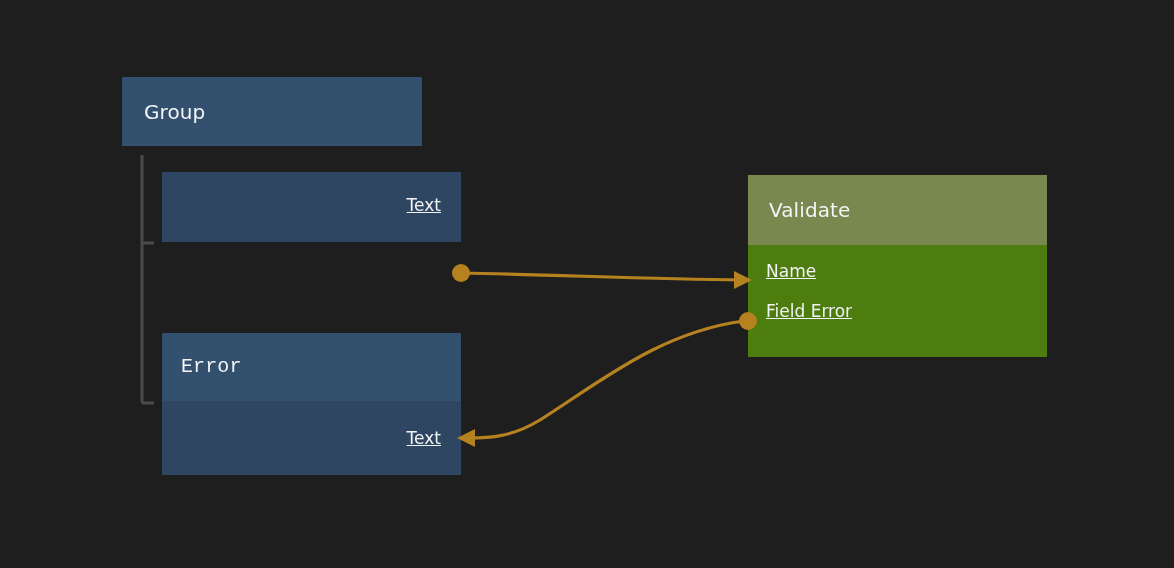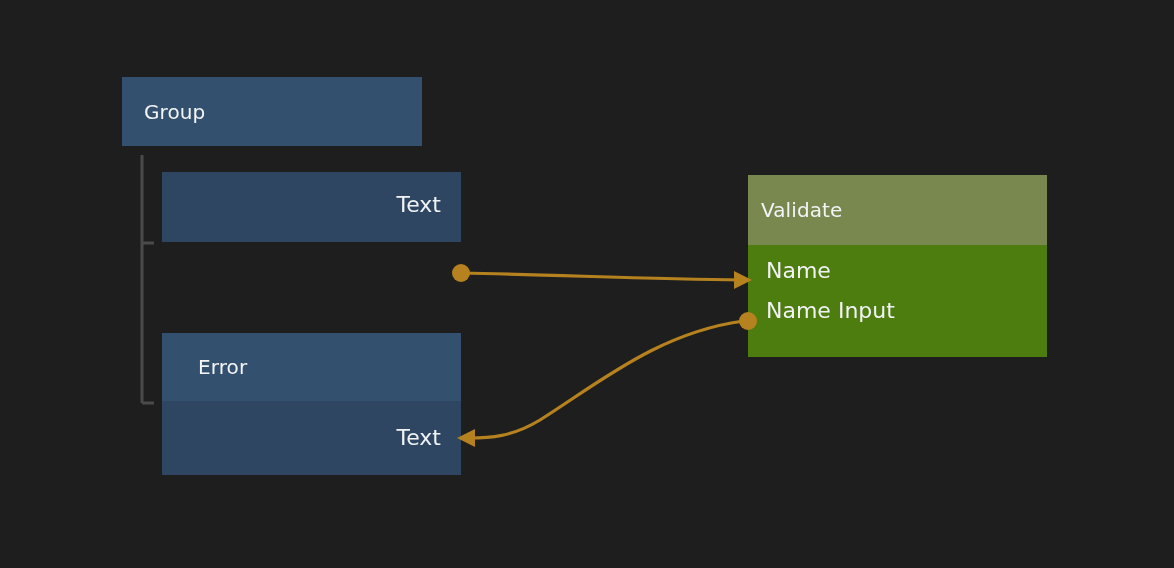--- a/index.html
+++ b/index.html
@@ -76,52 +76,53 @@
   #node-input-field .node-header { height: 68px; padding-left: 19px; }
   #node-input-field .node-body   { height: 70px; }
 
   
   #node-error {
     left: 162px;
     top: 333px;
     width: 299px;
     height: 142px;
   }
-  #node-error .node-header { height: 68px; padding-left: 36px; }
+  #node-error .node-header { height: 68px; padding-left: 19px; font-family: Liberation Mono, monospace; }
   #node-error .node-body   { height: 74px; }
 
   
   #node-validate {
     left: 748px;
     top: 175px;
     width: 299px;
     height: 182px;
   }
-  #node-validate .node-header { height: 70px; padding-left: 13px; }
+  #node-validate .node-header { height: 70px; padding-left: 21px; }
   #node-validate .node-body   { height: 112px; padding-top: 19px; }
 
   
   .port-row {
     position: absolute;
     display: flex;
     align-items: center;
     height: 20px;
   }
   .port-row.out {
     right: 20px;
     justify-content: flex-end;
   }
   .port-row.in {
     left: 18px;
   }
   .port-label {
     color: #f0f2f4;
-    font-size: 22px;
+    font-size: 17px;
     line-height: 1;
     white-space: nowrap;
+    text-decoration: underline;
   }
 
   
   #port-input-text { top: 23px; }
   
   #port-error-text { top: 27px; }
 
   
   #port-validate-name      { top: 16px; }
   #port-validate-nameerror { top: 56px; }
@@ -182,21 +183,21 @@
 
   <div class="node green" id="node-validate">
     <div class="node-header">
       <span class="node-title">Validate</span>
     </div>
     <div class="node-body">
       <div class="port-row in" id="port-validate-name">
         <span class="port-label">Name</span>
       </div>
       <div class="port-row in" id="port-validate-nameerror">
-        <span class="port-label">Name Input</span>
+        <span class="port-label">Field Error</span>
       </div>
     </div>
   </div>
 
   <svg id="wires" viewBox="0 0 1174 568" width="1174" height="568" fill="none">
 
       Validate .Name --&gt;
     <g>
       <path d="M 461 273 C 560 275, 650 279, 742 280" stroke="#b5821f" stroke-width="3.2" fill="none" stroke-linecap="round"></path>
 

